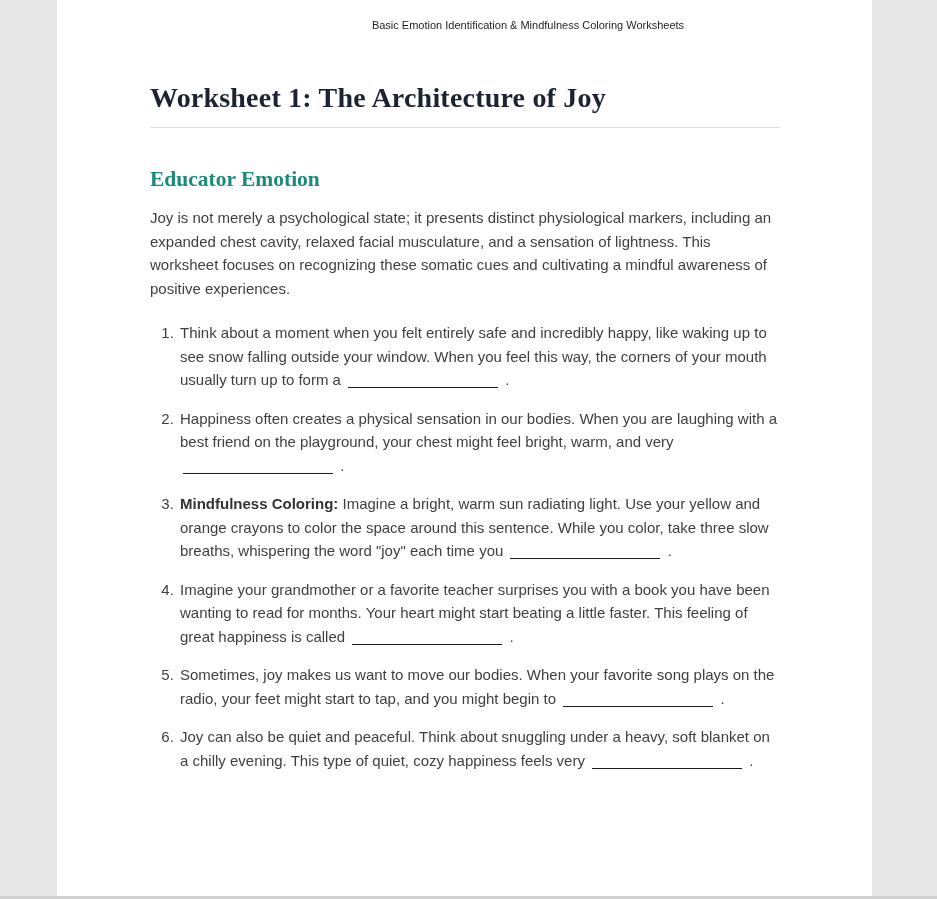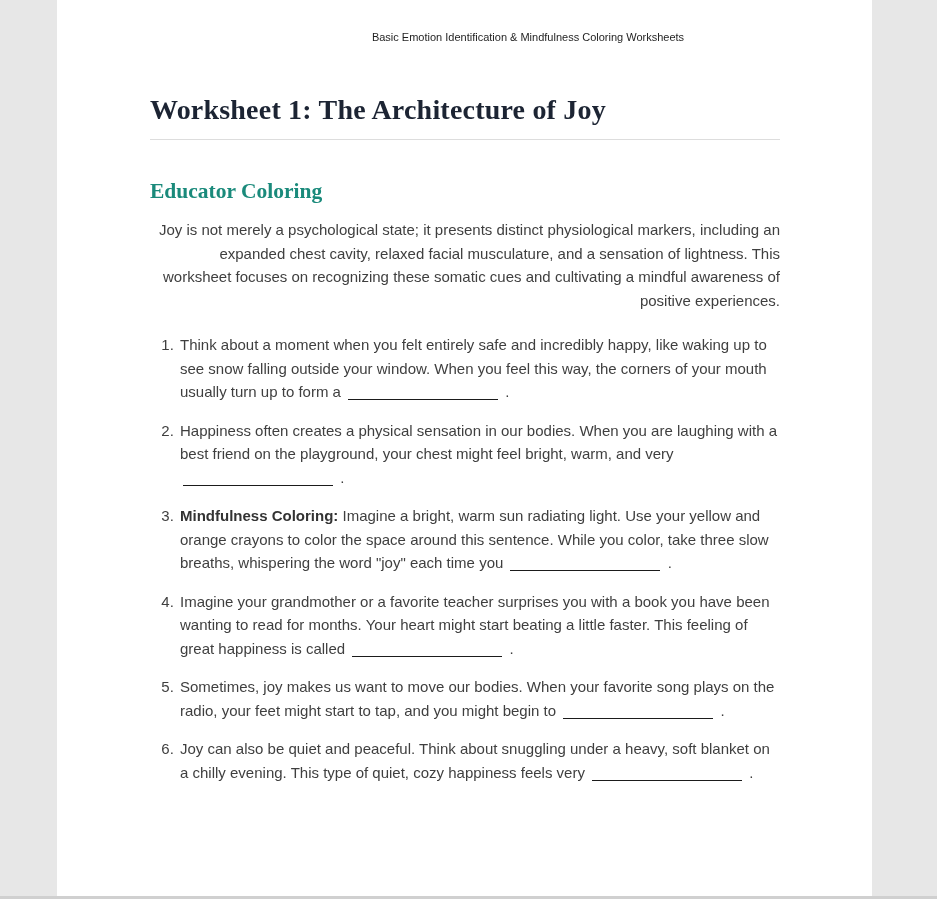--- a/index.html
+++ b/index.html
@@ -9,21 +9,21 @@
   }
   *{box-sizing:border-box;}
   html,body{margin:0;padding:0;}
   body{
     width:937px;height:899px;overflow:hidden;background:var(--background);
     font-family:"Liberation Sans", sans-serif;
   }
   .canvas{position:relative;width:937px;height:899px;}
   .page{
     position:absolute;left:57px;top:0;width:815px;height:897px;
-    background:var(--page);padding:12px 92px 0 93px;overflow:hidden;
+    background:var(--page);padding:0 92px 0 93px;overflow:hidden;
   }
   .page-header{
     padding-top:19px;padding-left:126px;text-align:center;
     font-size:11px;line-height:13px;color:var(--header-text);
   }
   h1.doc-title{
     font-family:"Liberation Serif", serif;font-weight:700;
     font-size:28px;line-height:28px;color:var(--title-text);
     margin:52px 0 0 0;letter-spacing:0.2px;
   }
@@ -31,21 +31,20 @@
     border:none;border-top:1px solid var(--divider);margin:15px 0 0 0;
   }
   h2.section-heading{
     font-family:"Liberation Serif", serif;font-weight:700;
     font-size:21.5px;line-height:26px;color:var(--accent);
     margin:38px 0 0 0;
   }
   p.body-text{
     font-size:15px;line-height:23.5px;color:var(--body-text);
     margin:14px 0 0 0;
-    text-align:right;
   }
   ol.question-list{
     margin:21px 0 0 0;padding:0 0 0 20px;
     font-size:15px;line-height:23.5px;color:var(--body-text);
   }
   ol.question-list li{margin:0 0 15px 8px;padding-left:2px;}
   ol.question-list li strong{color:#333333;font-weight:700;}
   .blank{
     display:inline-block;width:150px;height:13px;
     border-bottom:1.5px solid var(--blank-line);
@@ -61,21 +60,21 @@
 
 <div class="canvas">
   <div class="page">
 
     <div class="page-header">Basic Emotion Identification &amp; Mindfulness Coloring Worksheets</div>
 
     <h1 class="doc-title">Worksheet 1: The Architecture of Joy</h1>
 
     <hr class="title-divider">
 
-    <h2 class="section-heading">Educator Coloring</h2>
+    <h2 class="section-heading">Educator Emotion</h2>
 
     <p class="body-text">Joy is not merely a psychological state; it presents distinct physiological markers, including an expanded chest cavity, relaxed facial musculature, and a sensation of lightness. This worksheet focuses on recognizing these somatic cues and cultivating a mindful awareness of positive experiences.</p>
 
 
 
     <ol class="question-list">
         <li>Think about a moment when you felt entirely safe and incredibly happy, like waking up to see snow falling outside your window. When you feel this way, the corners of your mouth usually turn up to form a <span class="blank" style="width: 150px;"></span> .</li>
         <li>Happiness often creates a physical sensation in our bodies. When you are laughing with a best friend on the playground, your chest might feel bright, warm, and very <span class="blank" style="width: 150px;"></span> .</li>
         <li><strong>Mindfulness Coloring:</strong> Imagine a bright, warm sun radiating light. Use your yellow and orange crayons to color the space around this sentence. While you color, take three slow breaths, whispering the word "joy" each time you <span class="blank" style="width: 150px;"></span> .</li>
         <li>Imagine your grandmother or a favorite teacher surprises you with a book you have been wanting to read for months. Your heart might start beating a little faster. This feeling of great happiness is called <span class="blank" style="width: 150px;"></span> .</li>

